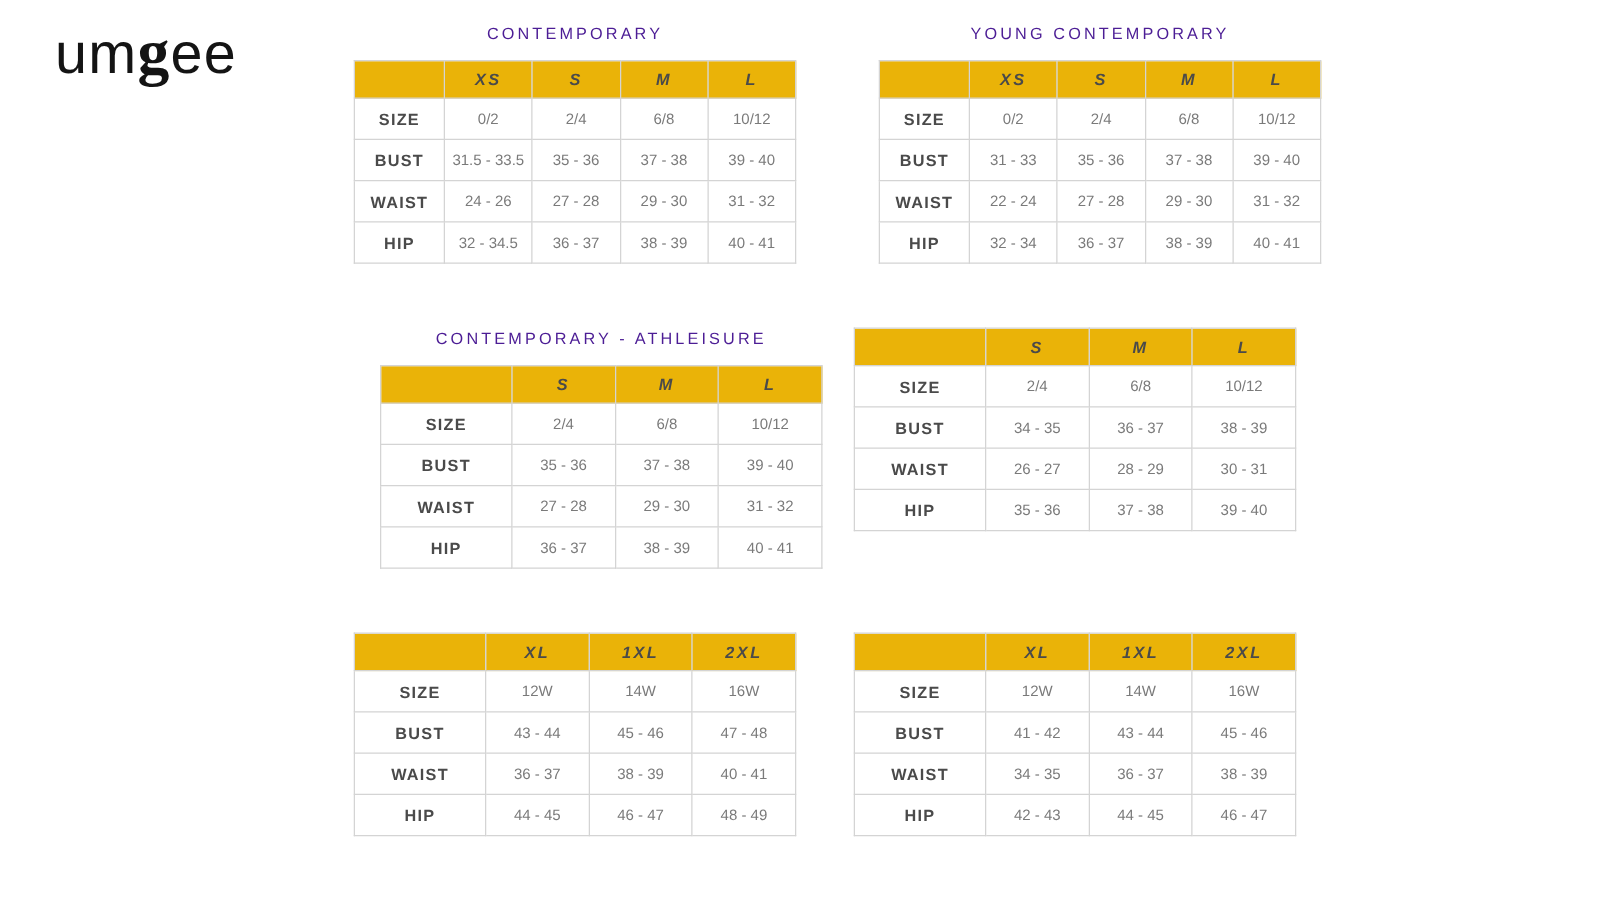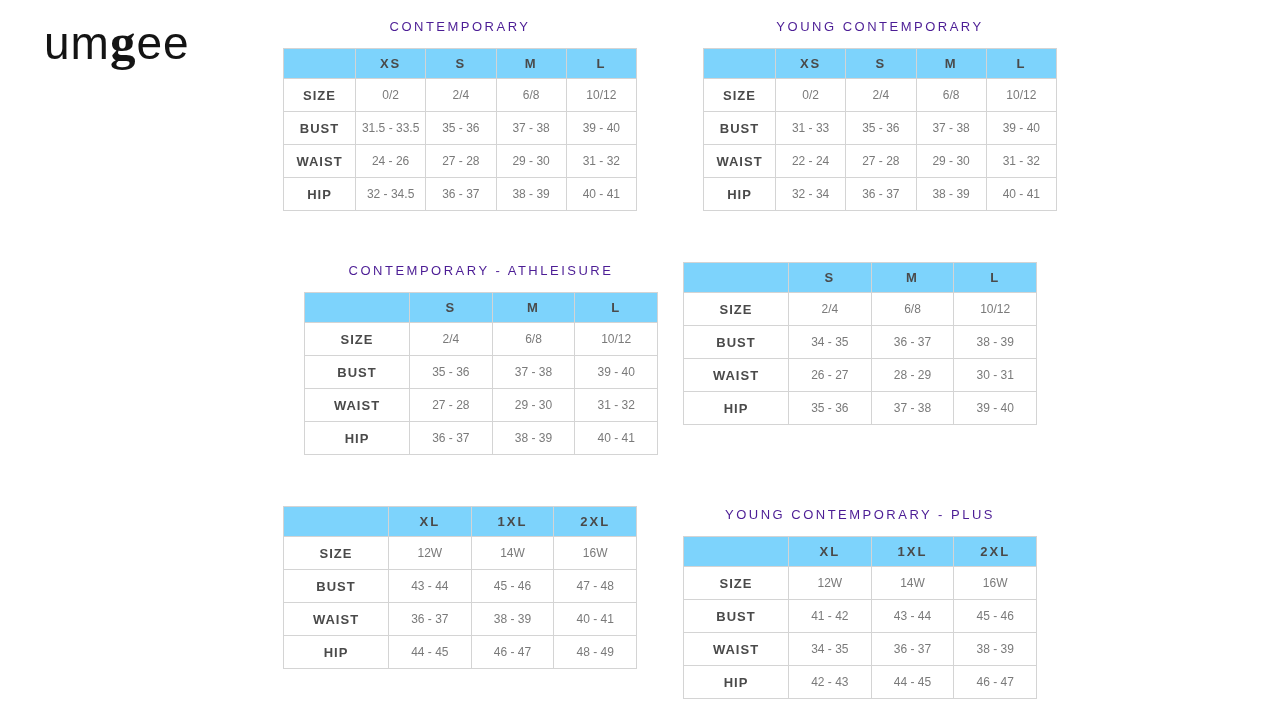--- a/index.html
+++ b/index.html
@@ -55,26 +55,27 @@
     table-layout: fixed;
     width: 354px;
   }
   .size-table th, .size-table td {
     border: 1px solid #d4d4d4;
     text-align: center;
     padding: 0;
     vertical-align: middle;
   }
   .size-table thead th {
-    background: #7dd3fc;
+    background: #eab308;
     height: 29px;
     font-size: 13px;
     font-weight: bold;
     letter-spacing: 2px;
     color: #4a4a4a;
+    font-style: italic;
   }
   .size-table tbody th {
     height: 32px;
     font-size: 13px;
     font-weight: bold;
     letter-spacing: 1px;
     color: #4a4a4a;
     background: #ffffff;
   }
   .size-table tbody td {
@@ -325,21 +326,20 @@
             <th>HIP</th>
             <td>44 - 45</td>
             <td>46 - 47</td>
             <td>48 - 49</td>
           </tr>
         </tbody>
       </table>
   </section>
 
   <section class="chart pos-5">
-    <h2 class="chart-title">YOUNG CONTEMPORARY - PLUS</h2>
     <table class="size-table">
         <colgroup>
           <col style="width: 105px;">
           <col>
           <col>
           <col>
         </colgroup>
         <thead>
           <tr>
             <th></th>

